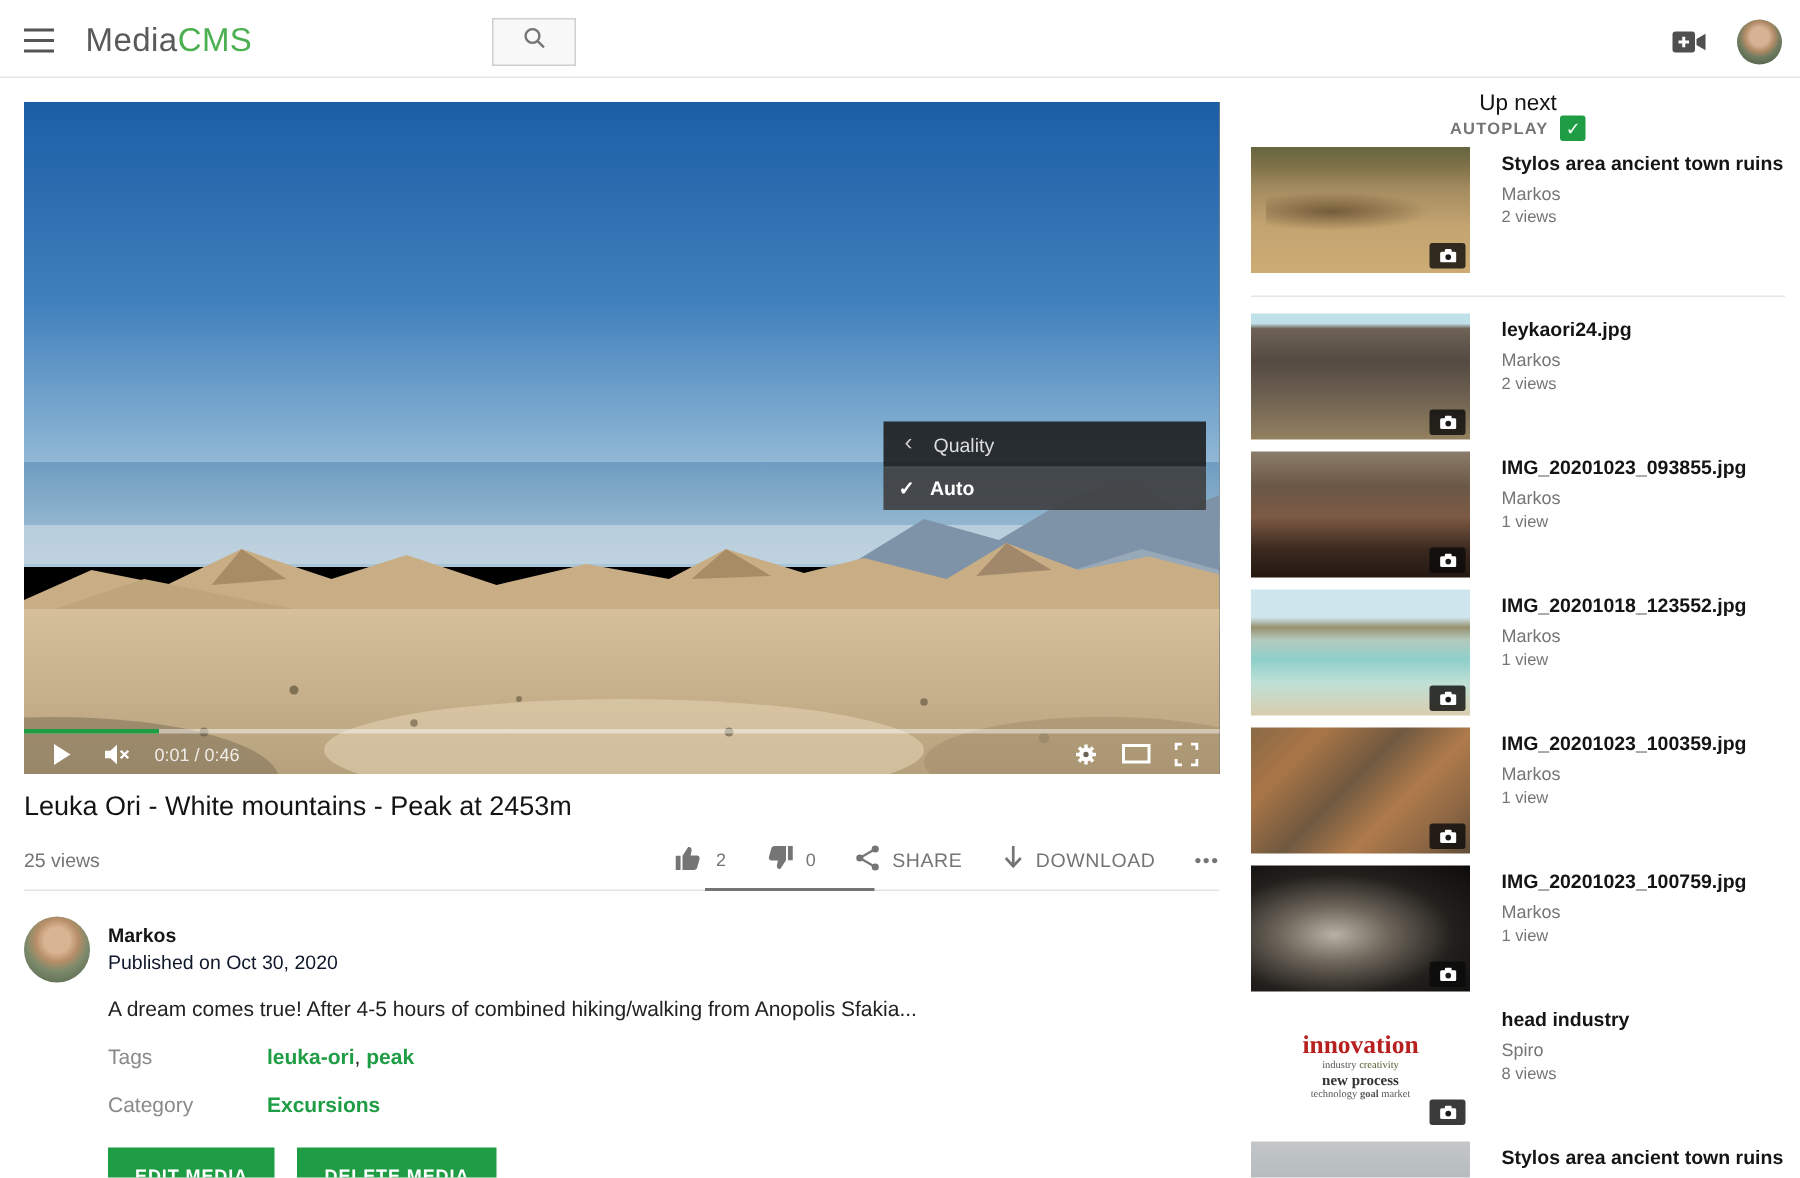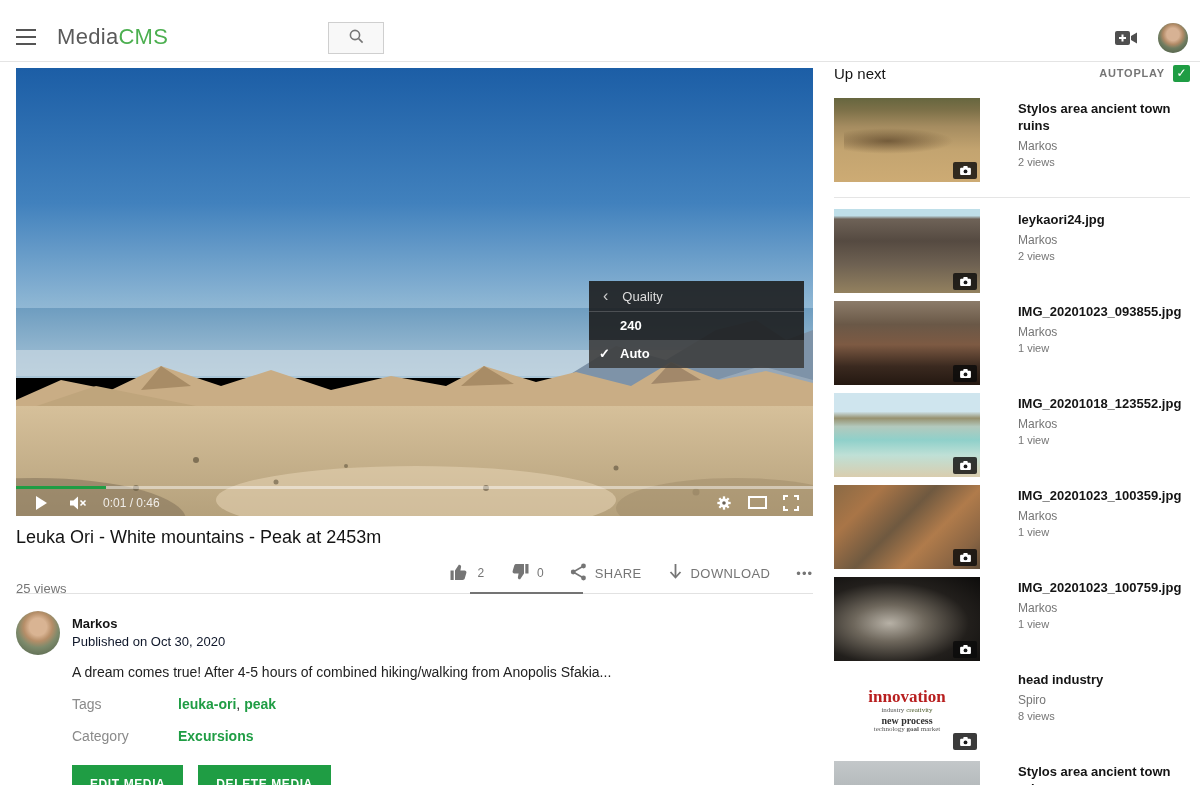--- a/index.html
+++ b/index.html
@@ -1,21 +1,21 @@
 <!DOCTYPE html>
 <html><head>
 <meta charset="utf-8">
 <style>
   * { margin:0; padding:0; box-sizing:border-box; }
   html,body { width:1200px; height:785px; }
   body { position:relative; overflow:hidden; background:#fff;
          font-family:"Liberation Sans",sans-serif; color:#212121; }
 
   
-  .header { position:absolute; top:14px; left:0; width:1200px; height:48px;
+  .header { position:absolute; top:4px; left:0; width:1200px; height:48px;
             background:#fff; border-bottom:1px solid #e4e4e4; z-index:50; }
   .hamburger { position:absolute; left:16px; top:15px; width:20px; height:16px; cursor:pointer; }
   .hamburger span { display:block; height:2px; background:#555; margin-bottom:5px; }
   .logo { position:absolute; left:57px; top:10px; font-size:22px; letter-spacing:.3px; cursor:pointer; }
   .logo .l1 { color:#5a5a5a; } .logo .l2 { color:#4caf50; }
   .search-form { position:absolute; left:328px; top:8px; height:32px; display:flex; }
   .search-input { width:498px; height:32px; border:1px solid #cfcfcf; border-right:none;
                   padding:0 12px; font-size:14px; color:#333; outline:none;
                   font-family:"Liberation Sans",sans-serif; }
   .search-input::placeholder { color:#8a8a8a; }
@@ -49,21 +49,21 @@
   .qmenu-head { display:flex; align-items:center; height:31px; padding:0 14px;
                 border-bottom:1px solid rgba(255,255,255,.18); font-size:13px; color:#ddd; cursor:pointer; }
   .qmenu-head .chev { font-size:16px; margin-right:14px; color:#ccc; }
   .qmenu-item { height:28px; line-height:28px; padding-left:31px; font-size:13px;
                 font-weight:bold; color:#fff; cursor:pointer; position:relative; }
   .qmenu-item.selected { background:rgba(255,255,255,.14); }
   .qmenu-item.selected .chk { position:absolute; left:10px; top:0; font-size:13px; }
 
   
   .v-title { position:absolute; left:16px; top:527px; font-size:18px; font-weight:400; color:#141414; }
-  .v-views { position:absolute; left:16px; top:566px; font-size:13px; color:#757575;margin-top:15px; }
+  .v-views { position:absolute; left:16px; top:566px; font-size:13px; color:#757575; }
   .actions { position:absolute; left:468px; top:559px; width:345px; height:28px;
              display:flex; align-items:center; justify-content:flex-end; gap:26px;
              color:#757575; font-size:13px; }
   .act { display:flex; align-items:center; gap:8px; cursor:pointer; }
   .act .lbl { letter-spacing:.4px; }
   .act .cnt { font-size:12px; }
   .more-dots { font-size:13px; letter-spacing:1px; cursor:pointer; }
   .tab-underline { position:absolute; left:470px; top:592px; width:113px; height:2px; background:#747474; z-index:2; }
   .info-divider { position:absolute; left:16px; top:593px; width:797px; height:1px; background:#e2e2e2; }
 
@@ -77,33 +77,33 @@
   .meta-val { position:absolute; left:178px; font-size:14px; }
   .green-link { color:#1f9d44; font-weight:bold; text-decoration:none; cursor:pointer; }
   .comma { color:#222; }
   .media-btns { position:absolute; left:72px; top:765px; display:flex; gap:15px; }
   .green-btn { background:#1f9d44; color:#fff; border:none; font-size:12px; font-weight:bold;
                letter-spacing:.6px; padding:12px 18px; cursor:pointer;
                font-family:"Liberation Sans",sans-serif; }
 
   
   .sidebar { position:absolute; left:834px; top:60px; width:356px; }
-  .sb-head { display:flex; align-items:center; justify-content:space-between; height:26px; margin-bottom:12px; }
+  .sb-head { display:flex; align-items:center; justify-content:space-between; height:26px; margin-bottom:12px;flex-direction:column; }
   .sb-title { font-size:15px; color:#141414; }
   .sb-auto { display:flex; align-items:center; gap:8px; }
   .sb-auto .al { font-size:11px; font-weight:bold; letter-spacing:.8px; color:#757575; }
   .sb-check { width:17px; height:17px; background:#1f9d44; border-radius:2px; color:#fff;
               font-size:12px; display:flex; align-items:center; justify-content:center; cursor:pointer; }
   .sb-item { display:flex; margin-bottom:8px; cursor:pointer; }
   .sb-item.first { padding-bottom:15px; border-bottom:1px solid #e5e5e5; margin-bottom:11px; }
   .thumb { position:relative; width:146px; height:84px; flex:none; overflow:hidden; }
   .cam-badge { position:absolute; right:3px; bottom:3px; width:24px; height:17px;
                background:rgba(10,10,10,.8); border-radius:2px;
                display:flex; align-items:center; justify-content:center; }
-  .sb-txt { padding-left:38px; padding-top:2px; }
+  .sb-txt { padding-left:21px; padding-top:2px; }
   .sb-item-title { font-size:13px; font-weight:bold; color:#141414; line-height:17px; }
   .sb-item-author { font-size:12px; color:#757575; margin-top:5px; }
   .sb-item-views { font-size:11px; color:#757575; margin-top:3px; }
 
   
   .th1 { background:linear-gradient(180deg,#66663f 0%,#7c7048 14%,#a58c60 34%,#c3a470 62%,#cdab74 100%); }
   .th1::after { content:""; position:absolute; left:10px; top:30px; width:110px; height:26px;
                 background:radial-gradient(ellipse at 40% 50%, rgba(60,40,20,.55), transparent 70%); }
   .th2 { background:linear-gradient(180deg,#bfdfe9 0%,#bfdfe9 8%,#6e6257 12%,#554a41 38%,#6e6152 66%,#93815f 100%); }
   .th3 { background:linear-gradient(180deg,#8c7c6a 0%,#6a5847 28%,#7d5a43 52%,#3a291f 78%,#241811 100%); }
@@ -193,21 +193,20 @@
     <circle cx="600" cy="400" r="2.5" fill="#5a4e3a" opacity=".6"></circle>
     <circle cx="680" cy="424" r="3.5" fill="#52463346" opacity=".6"></circle>
     <circle cx="120" cy="420" r="3" fill="#63563f" opacity=".6"></circle>
   </svg>
 
   <div class="qmenu">
     <div class="qmenu-head">
       <span class="chev">‹</span>
       <span>Quality</span>
     </div>
-    <div class="qmenu-item">240</div>
     <div class="qmenu-item selected">
       <span class="chk">✓</span>
       <span>Auto</span>
     </div>
   </div>
 
   <div class="vjs-progress">
     <div class="vjs-played"></div>
   </div>
   <div class="vjs-bar">

